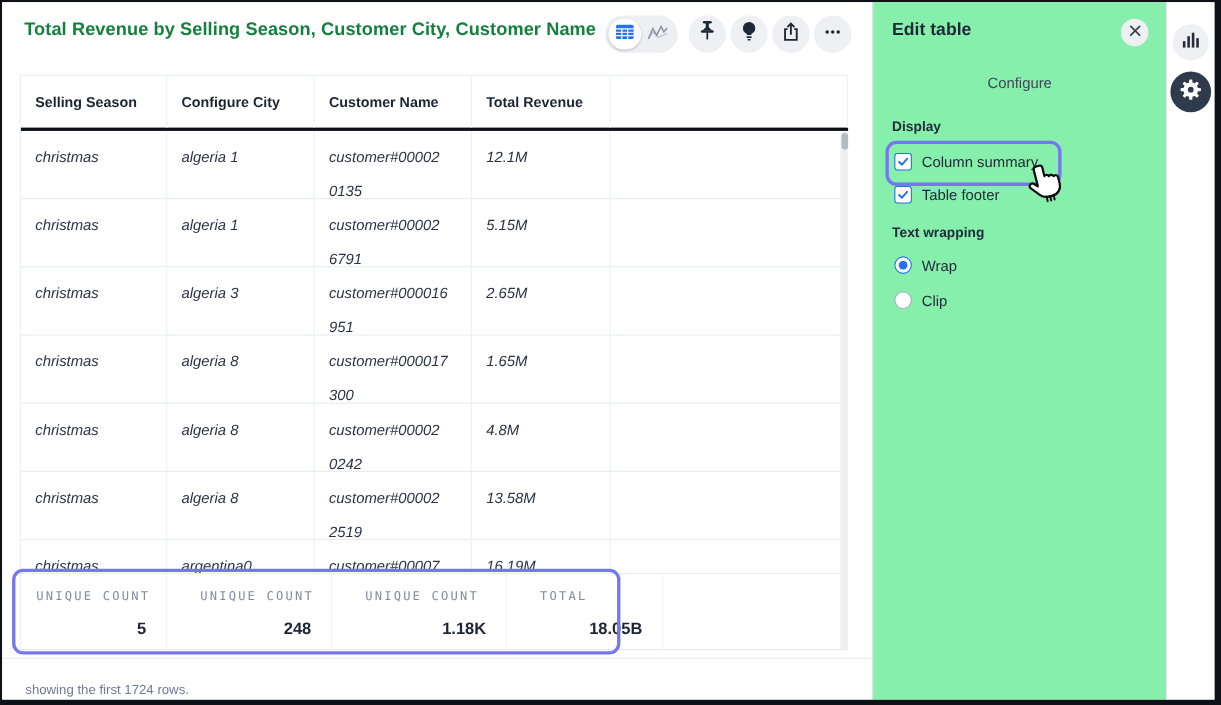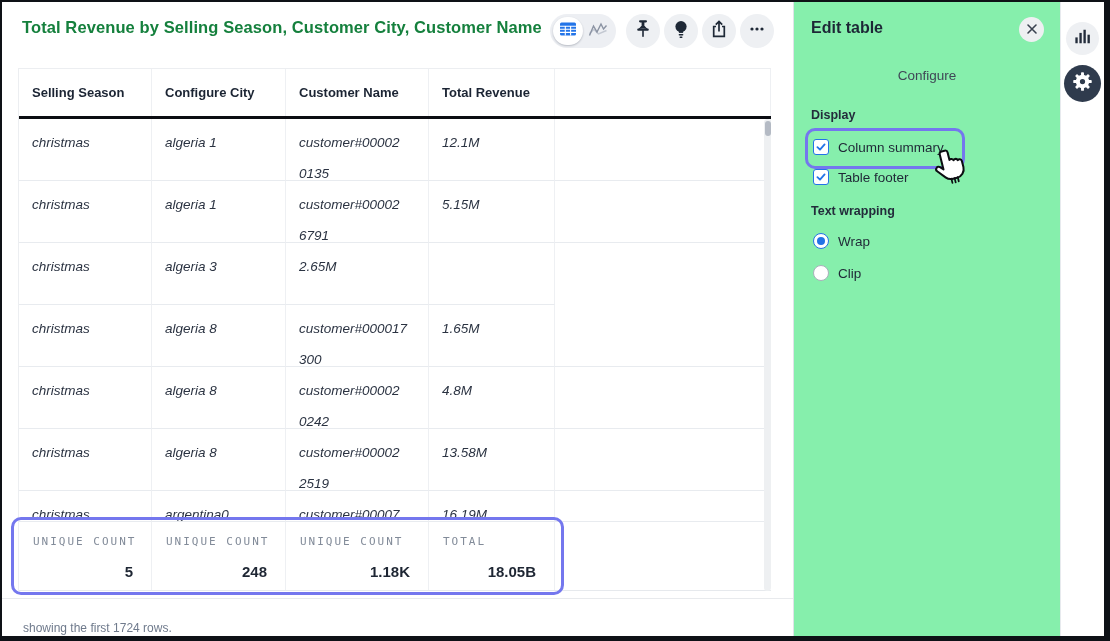--- a/index.html
+++ b/index.html
@@ -20,21 +20,21 @@
   
   .tbl { position:absolute; left:16px; top:66px; width:753px; border-top:1px solid #eceef1; border-left:1px solid #eceef1; background:#fff; }
   .tr, .thead, .tsum { display:grid; grid-template-columns:133px 134px 143px 126px 1fr; }
   .thead { height:47px; }
   .th { display:flex; align-items:center; padding:0 13px; font-size:13px; font-weight:700; color:#1b2433; border-right:1px solid #eef0f3; }
   .hline { height:3px; background:#0b0d12; }
   .tr { height:62px;font-style:italic; }
   .tr.clip { height:31px; overflow:hidden; }
   .td { padding:8px 13px 0; font-size:13.5px; color:#2b3342; line-height:31px; white-space:pre-line;
         border-right:1px solid #eef0f3; border-bottom:1px solid #e8ebef; overflow:hidden; }
-  .tsum { height:69px; border-bottom:1px solid #e6e9ed; }
+  .tsum { height:69px; border-bottom:1px solid #e6e9ed;gap:16px; }
   .sumcell { position:relative; border-right:1px solid #eef0f3; }
   .sumcell .lab { position:absolute; left:14px; top:13px; font-family:"DejaVu Sans Mono", monospace; font-size:11px; letter-spacing:2px; color:#828b99; }
   .sumcell .val { position:absolute; right:18px; bottom:10px; font-size:15px; font-weight:700; color:#1e2633; }
   .vscroll { position:absolute; right:0; top:50px; width:7px; height:472px; background:#eef0f2; border-radius:4px; }
   .vthumb { position:absolute; top:2px; left:0.5px; width:6px; height:15px; background:#b4bac4; border-radius:3px; }
   .annot { position:absolute; border:3px solid #7477ee; border-radius:10px; pointer-events:none; }
   .annot.sum { left:-8px; top:448px; width:553px; height:78px; }
   .tfootbar { position:absolute; left:0; top:596px; width:791px; border-top:1px solid #e8eaed; padding:19px 0 0 21px; }
   .tfoot-note { font-size:12px; color:#6f7a8c; }
 
@@ -151,20 +151,22 @@
         <div class="td">christmas</div>
         <div class="td">algeria 1</div>
         <div class="td">customer#00002
 6791</div>
         <div class="td">5.15M</div>
         <div class="td"></div>
       </div>
       <div class="tr">
         <div class="td">christmas</div>
         <div class="td">algeria 3</div>
+        <div class="td">customer#000016
+951</div>
         <div class="td">2.65M</div>
         <div class="td"></div>
       </div>
       <div class="tr">
         <div class="td">christmas</div>
         <div class="td">algeria 8</div>
         <div class="td">customer#000017
 300</div>
         <div class="td">1.65M</div>
         <div class="td"></div>

